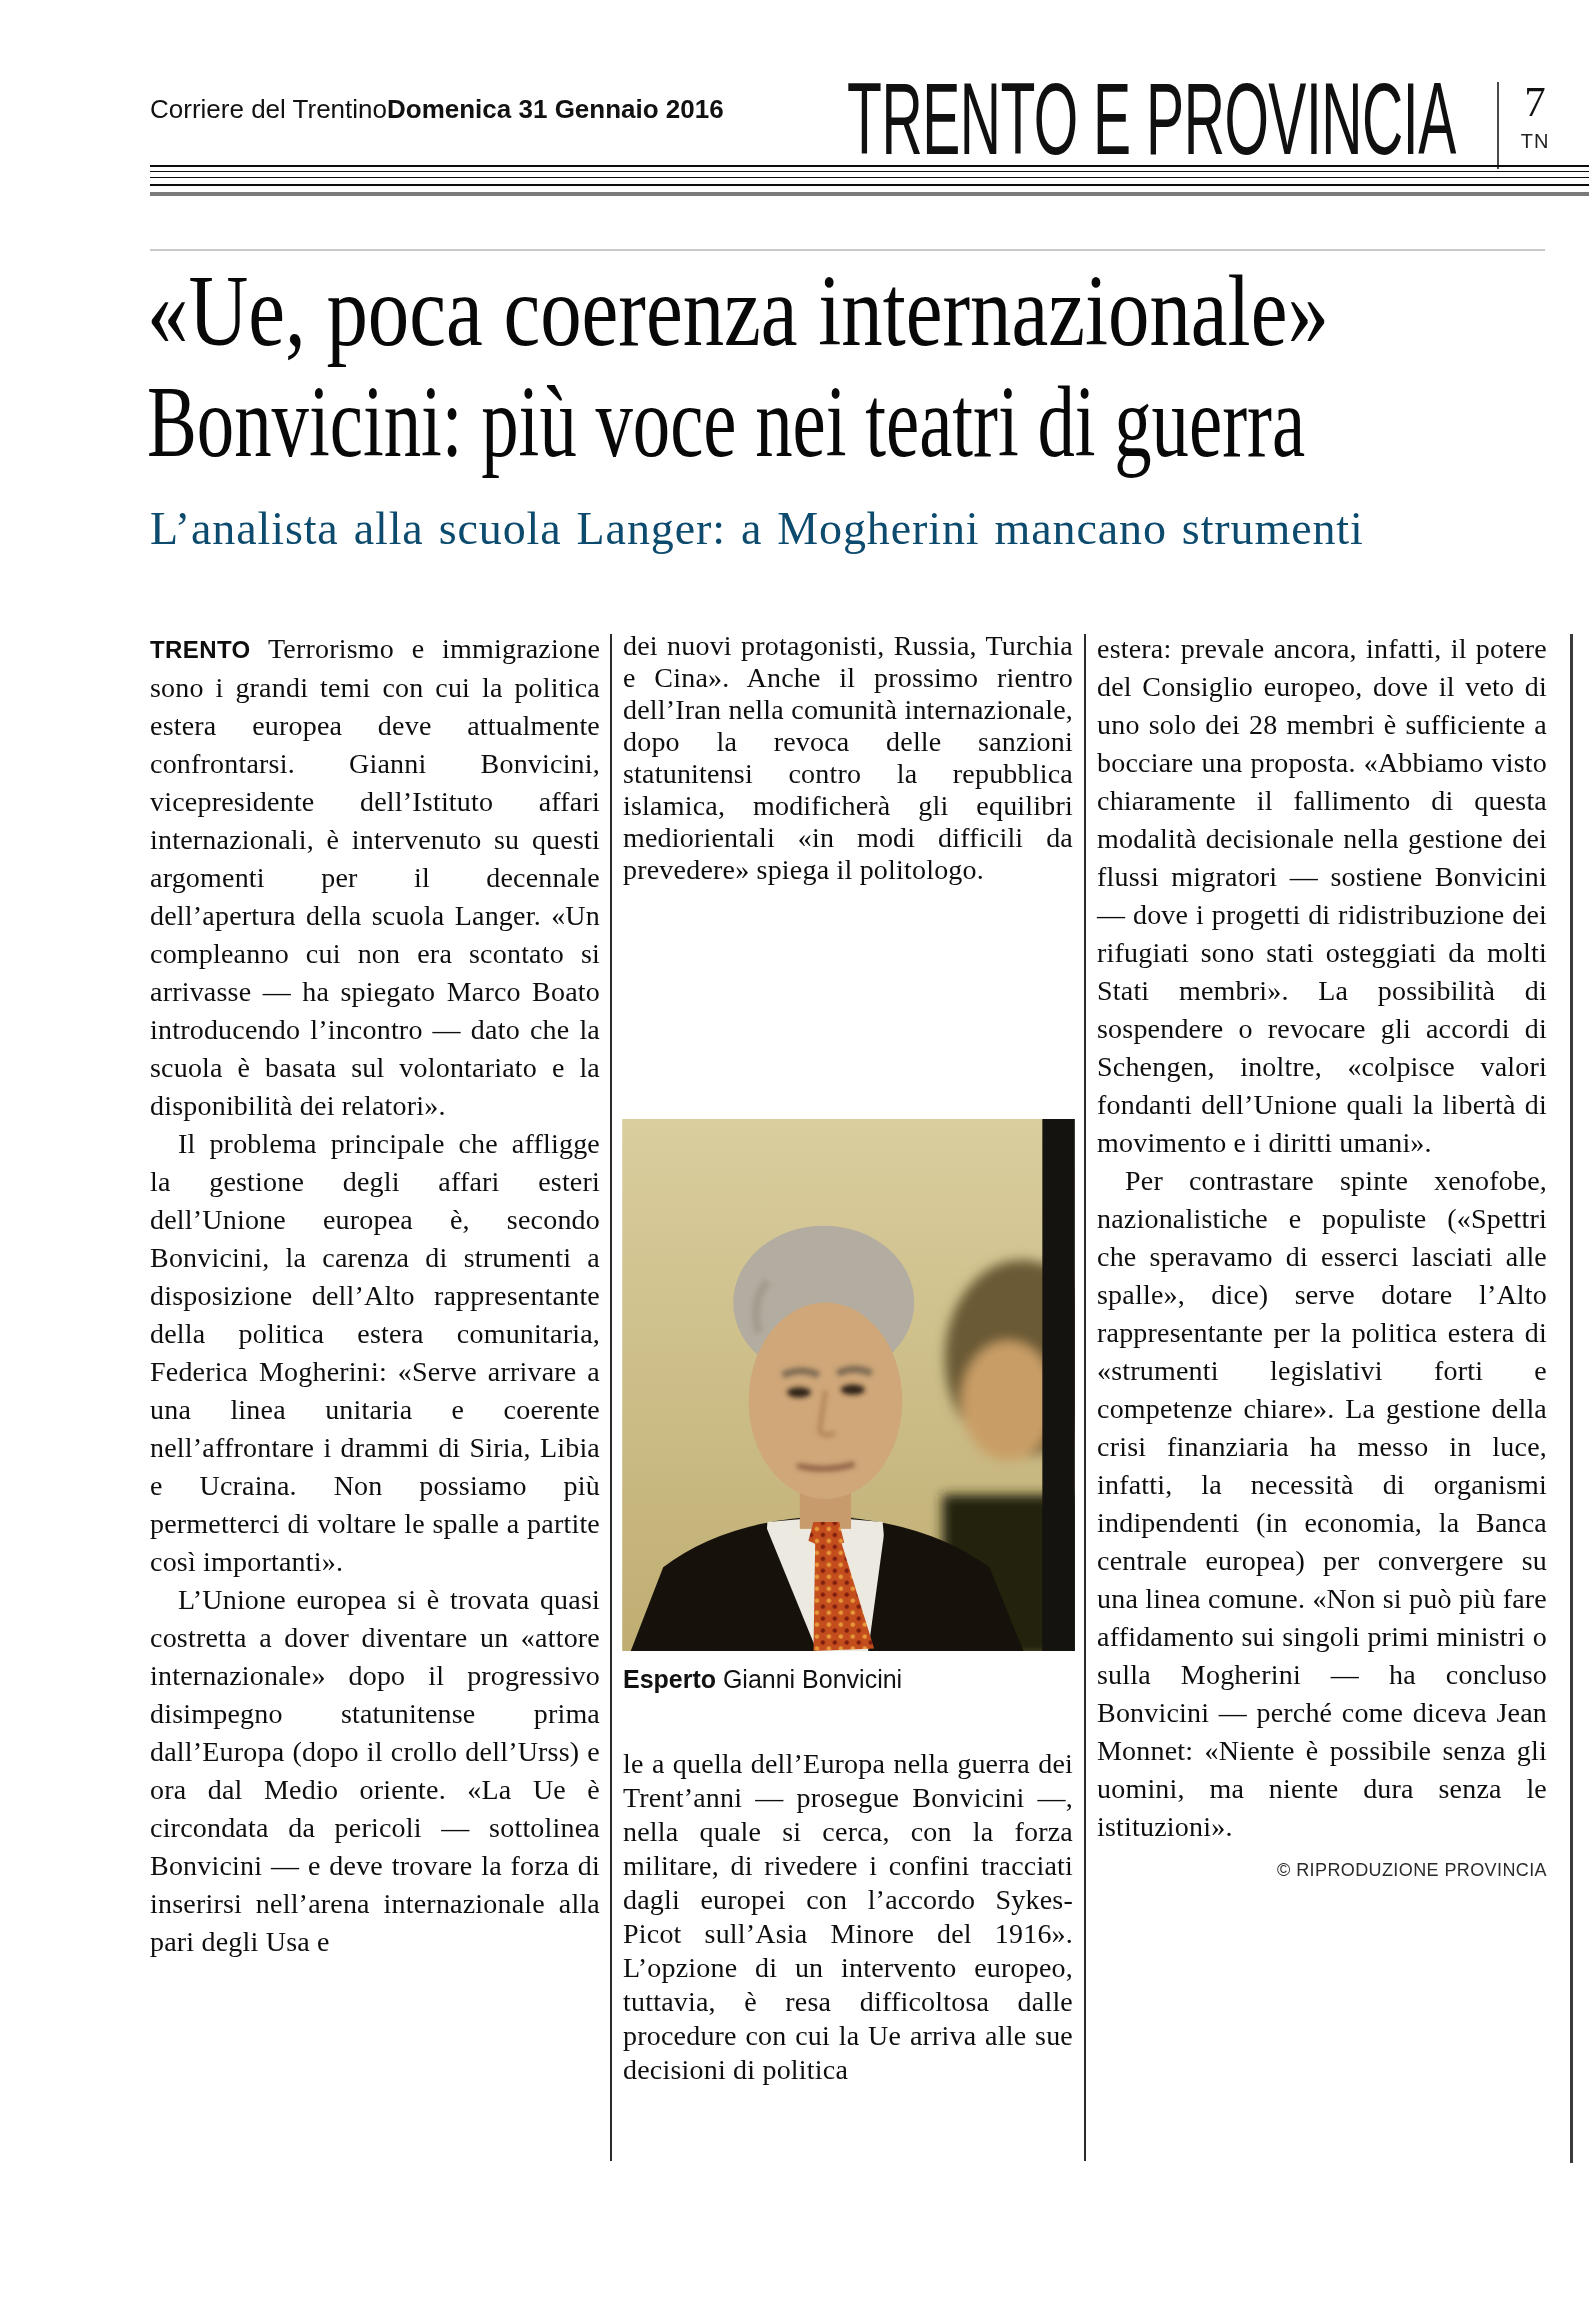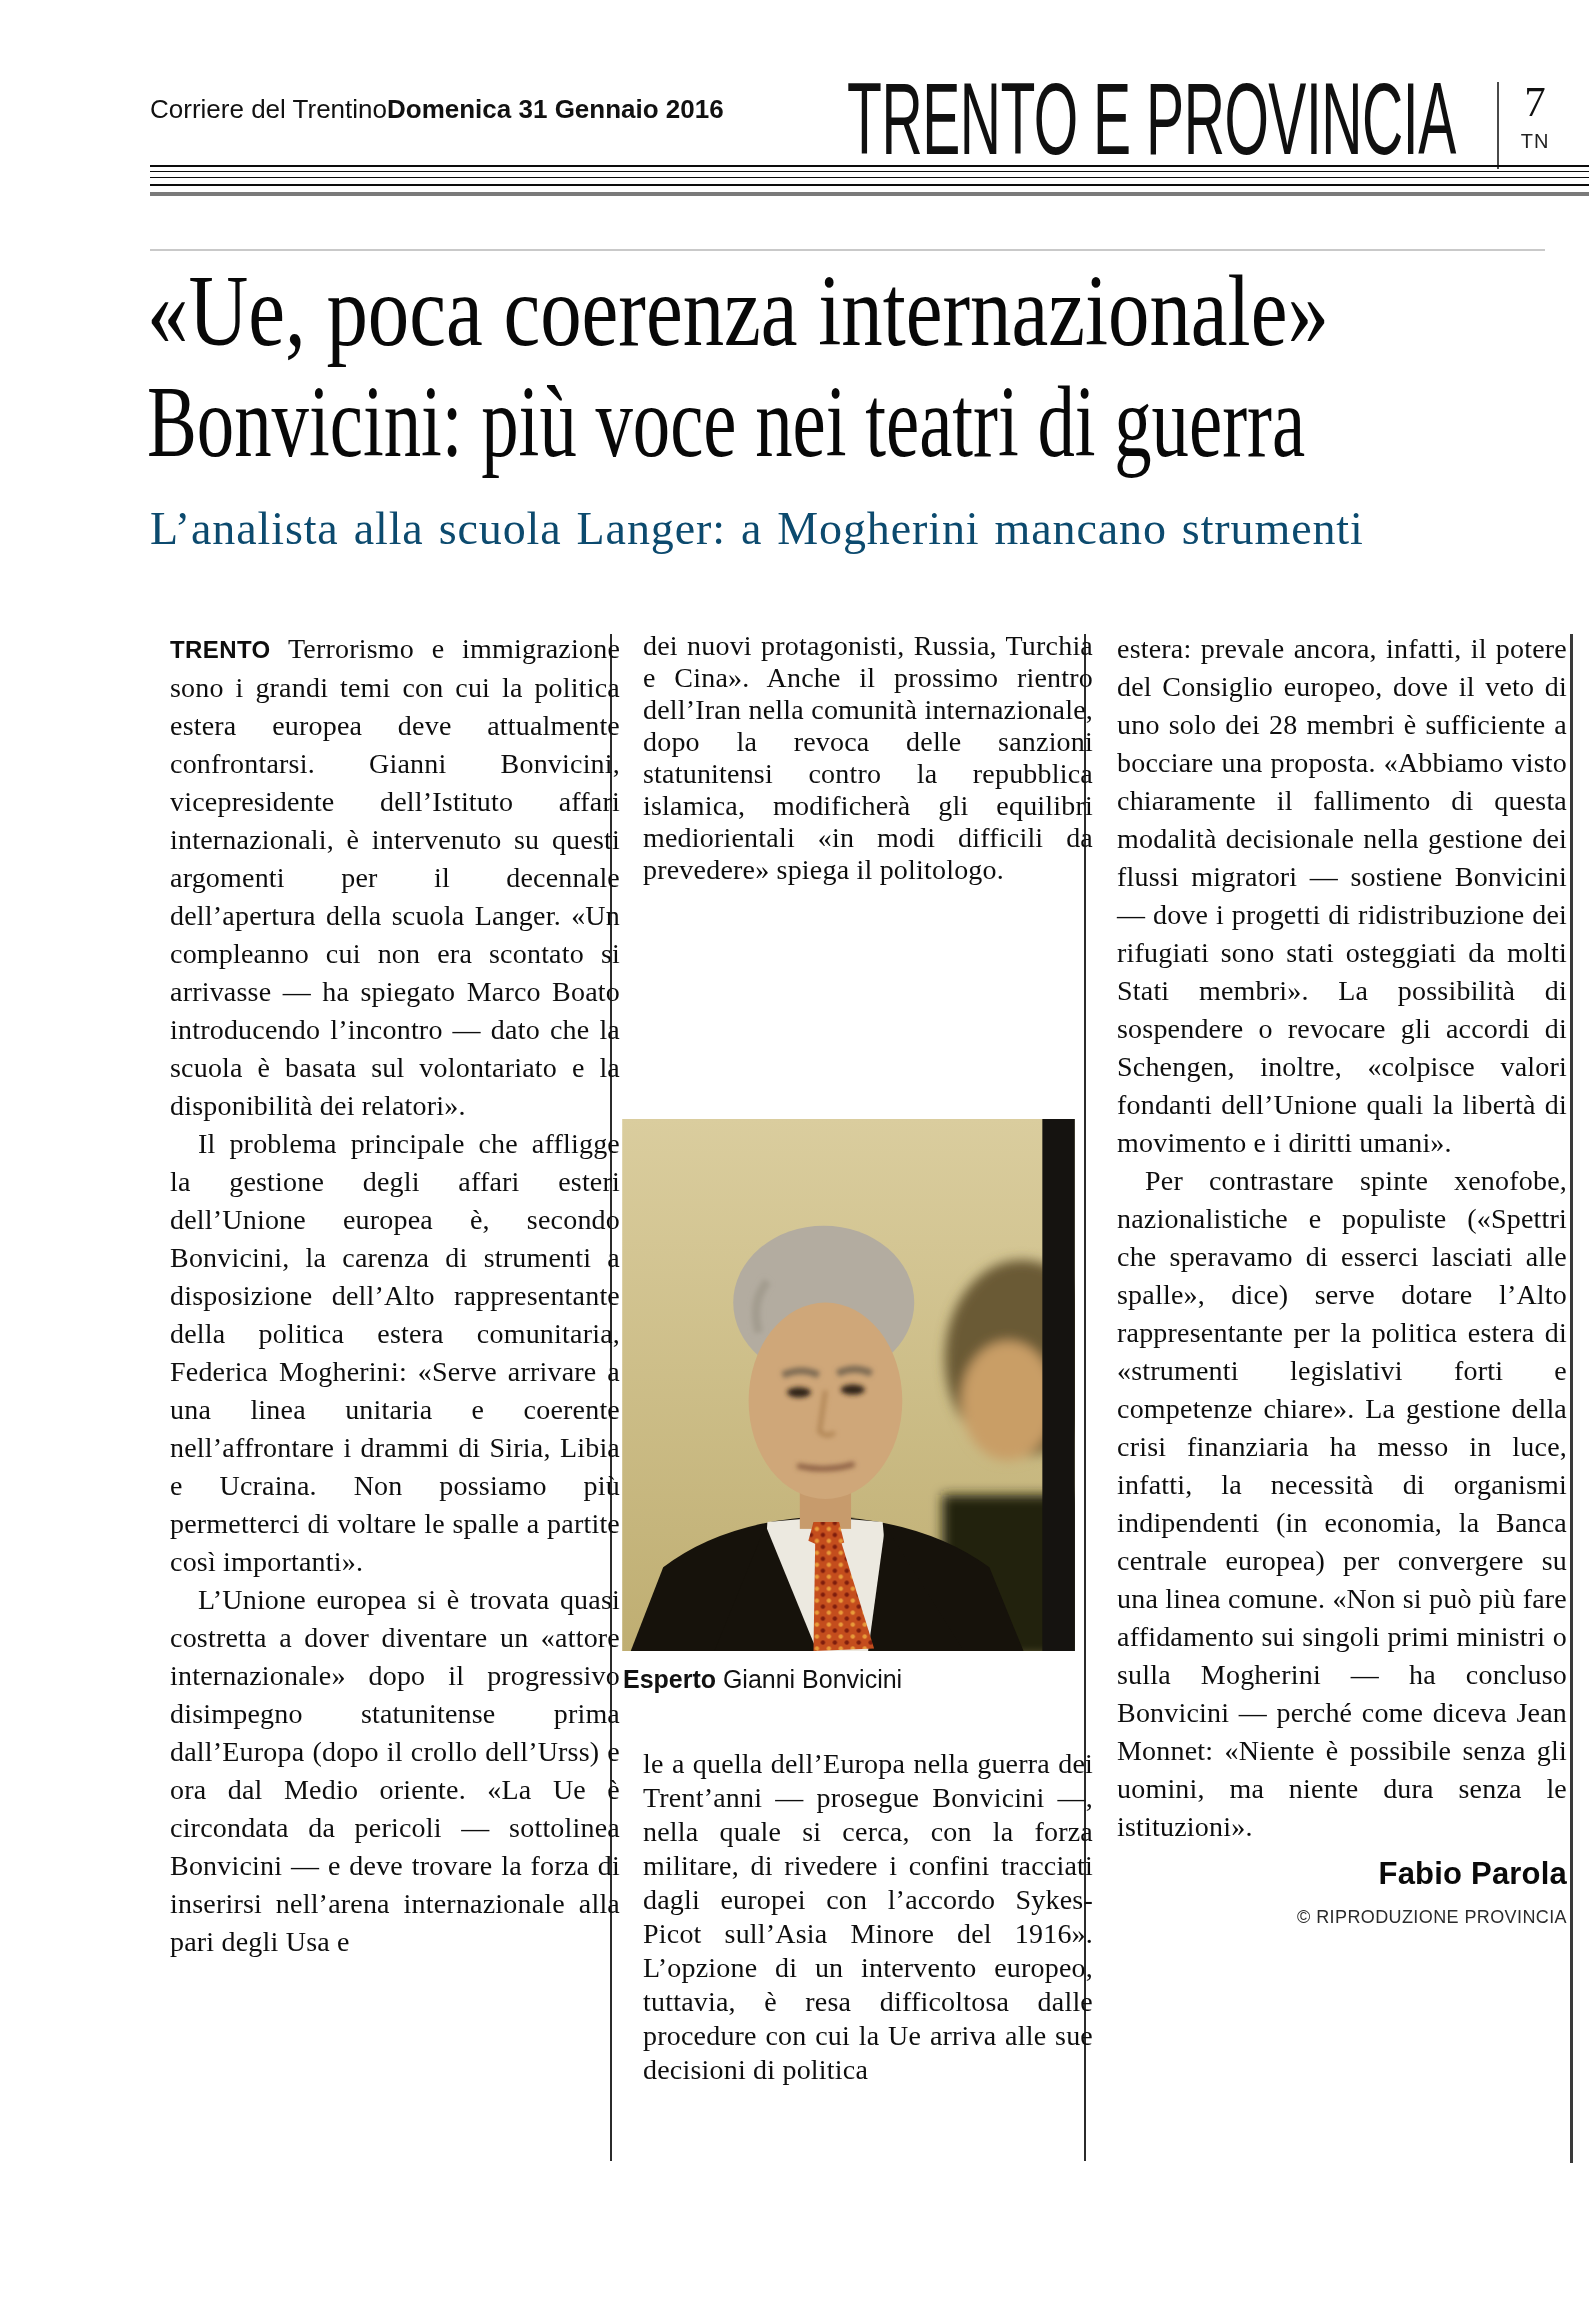--- a/index.html
+++ b/index.html
@@ -29,21 +29,21 @@
   .hr5{top:192px;height:4.3px;background:#7a7a7a;}
   .headline-rule{left:150px;top:249px;width:1395px;height:1.7px;background:#c9c9c9;}
 
   
   .hl{left:147px;font-size:101px;line-height:1;white-space:nowrap;transform-origin:left top;color:#080808;}
   .hl1{top:261px;transform:scaleX(0.82);}
   .hl2{top:372px;transform:scaleX(0.74);}
   .subhead{left:150px;top:502px;font-size:46px;letter-spacing:0.9px;word-spacing:2.6px;white-space:nowrap;color:#0c4a6e;}
 
   
-  .col{width:450px;font-size:28px;text-align:justify;letter-spacing:0.2px;color:#0e0e0e;margin-left:20px;}
+  .col{width:450px;font-size:28px;text-align:justify;letter-spacing:0.2px;color:#0e0e0e;}
   .col p{margin:0;}
   .col p.indent{text-indent:28px;}
   .col1{left:150px;top:630px;line-height:38px;height:1537px;overflow:hidden;}
   .col2-top{left:623px;top:630px;line-height:32px;height:478px;overflow:hidden;}
   .col2-bottom{left:623px;top:1747px;line-height:34px;height:427px;overflow:hidden;}
   .col3{left:1097px;top:630px;line-height:38px;}
   .lead-in{font-family:"Liberation Sans",sans-serif;font-weight:bold;font-size:24px;letter-spacing:0.4px;}
 
   .gutter-rule{width:1.7px;top:634px;height:1527px;background:#2b2b2b;}
   .gutter-rule.g1{left:610px;}
@@ -150,16 +150,15 @@
   <span class="cap-label">Esperto</span><span>Gianni Bonvicini</span>
 </figcaption>
 
 <div class="abs col col2-bottom">
   <p>le a quella dell’Europa nella guerra dei Trent’anni — prosegue Bonvicini —, nella quale si cerca, con la forza militare, di rivedere i confini tracciati dagli europei con l’accordo Sykes-Picot sull’Asia Minore del 1916». L’opzione di un intervento europeo, tuttavia, è resa difficoltosa dalle procedure con cui la Ue arriva alle sue decisioni di politica</p>
 </div>
 
 <div class="abs col col3">
   <p>estera: prevale ancora, infatti, il potere del Consiglio europeo, dove il veto di uno solo dei 28 membri è sufficiente a bocciare una proposta. «Abbiamo visto chiaramente il fallimento di questa modalità decisionale nella gestione dei flussi migratori — sostiene Bonvicini — dove i progetti di ridistribuzione dei rifugiati sono stati osteggiati da molti Stati membri». La possibilità di sospendere o revocare gli accordi di Schengen, inoltre, «colpisce valori fondanti dell’Unione quali la libertà di movimento e i diritti umani».</p>
   <p class="indent">Per contrastare spinte xenofobe, nazionalistiche e populiste («Spettri che speravamo di esserci lasciati alle spalle», dice) serve dotare l’Alto rappresentante per la politica estera di «strumenti legislativi forti e competenze chiare». La gestione della crisi finanziaria ha messo in luce, infatti, la necessità di organismi indipendenti (in economia, la Banca centrale europea) per convergere su una linea comune. «Non si può più fare affidamento sui singoli primi ministri o sulla Mogherini — ha concluso Bonvicini — perché come diceva Jean Monnet: «Niente è possibile senza gli uomini, ma niente dura senza le istituzioni».</p>
-  <div class="byline">Fabio Parola</div>
   <div class="copyright">© RIPRODUZIONE PROVINCIA</div>
 </div>
 
 
 </body></html>

